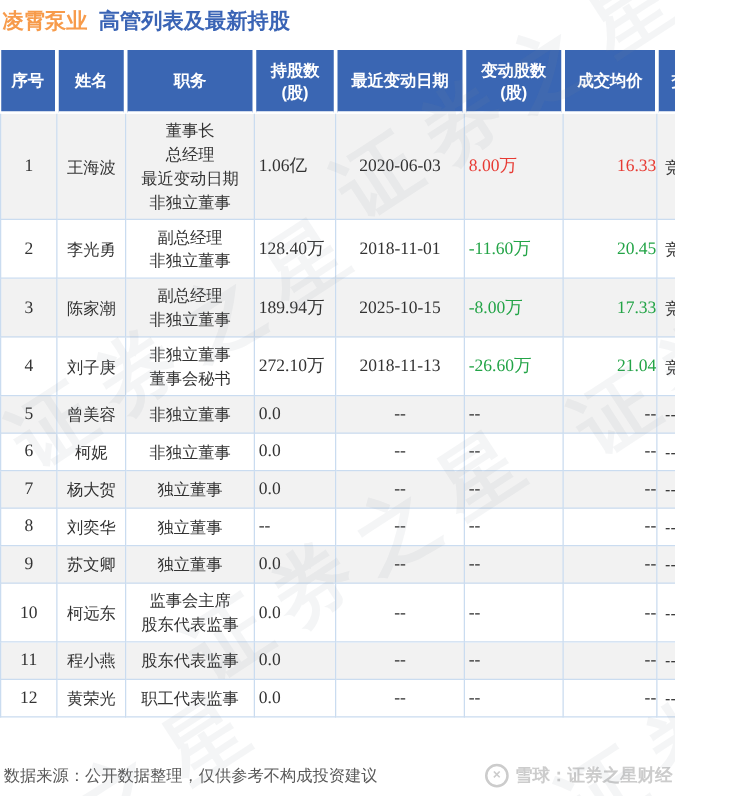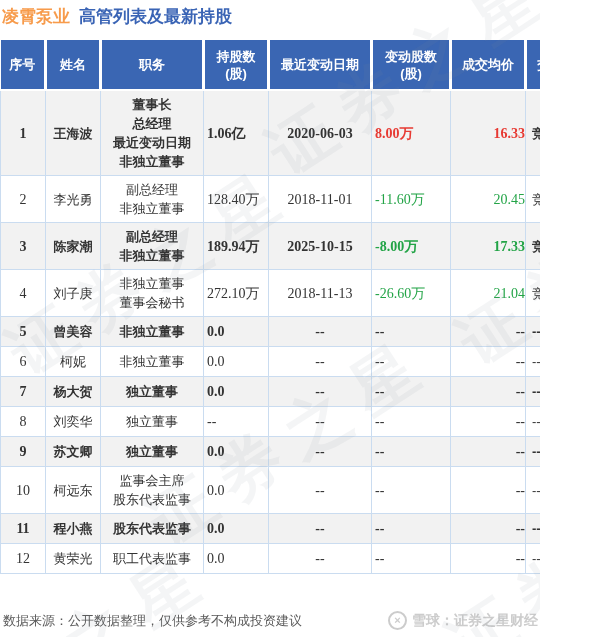--- a/index.html
+++ b/index.html
@@ -50,21 +50,21 @@
   }
   thead th:last-child{border-right:none;}
   tbody td{
     border:1px solid var(--border);
     color:var(--text);
     font-size:13px;line-height:19px;
     padding:5px 3px;box-sizing:border-box;
     vertical-align:middle;text-align:center;
     background-clip:padding-box;
   }
-  tbody tr.odd td{background-color:var(--row-alt);font-weight:bold;}
+  tbody tr.odd td{background-color:var(--row-alt);}
   tbody tr.even td{background-color:#ffffff;}
   td.c-no,td.c-shares,td.c-date,td.c-change,td.c-price{
     font-family:"Liberation Serif","DejaVu Serif",serif;
     font-size:14px;
   }
   td.c-roles{padding:4px 2px;}
   td.c-shares{text-align:left;padding-right:8px;}
   td.c-change{text-align:left;padding-right:8px;}
   td.c-price{text-align:right;padding-right:0;}
   td.c-method{text-align:left;padding-left:6px;}

